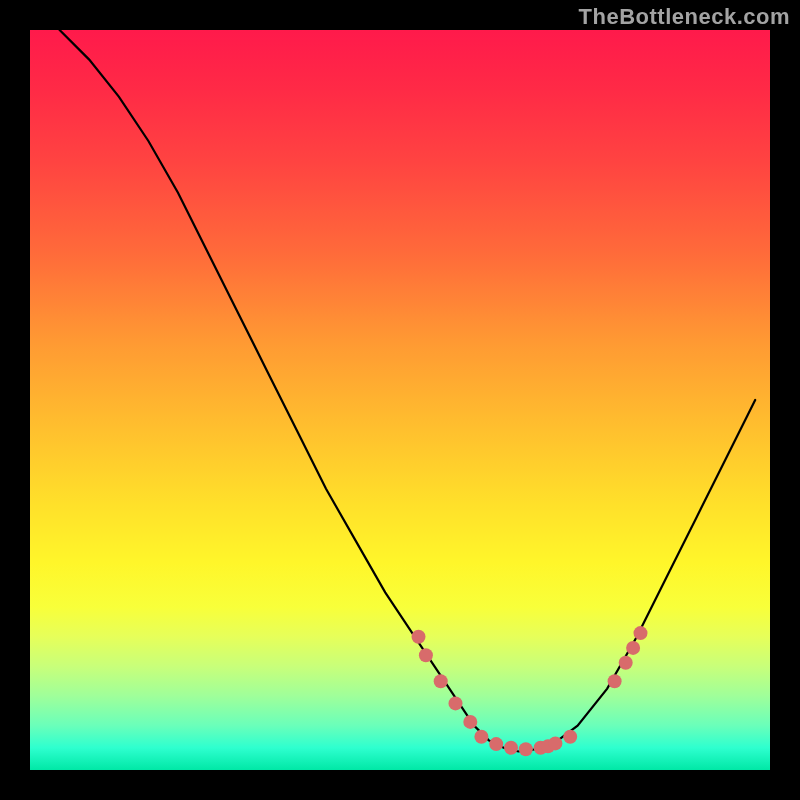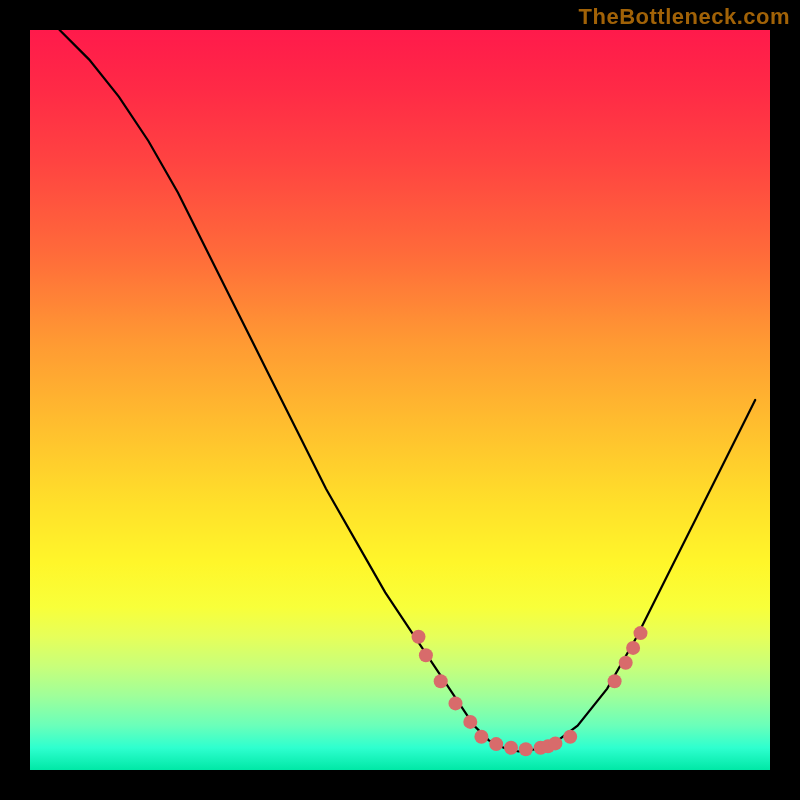--- a/index.html
+++ b/index.html
@@ -7,21 +7,21 @@
   .container {
     position: relative;
     width: 800px;
     height: 800px;
     background: #000;
   }
   .watermark {
     position: absolute;
     top: 4px;
     right: 10px;
-    color: #a16207;
+    color: #a3a3a3;
     font-family: Arial, sans-serif;
     font-size: 22px;
     font-weight: bold;
     letter-spacing: 0.5px;
   }
   .plot-area {
     position: absolute;
     left: 30px;
     top: 30px;
     width: 740px;

